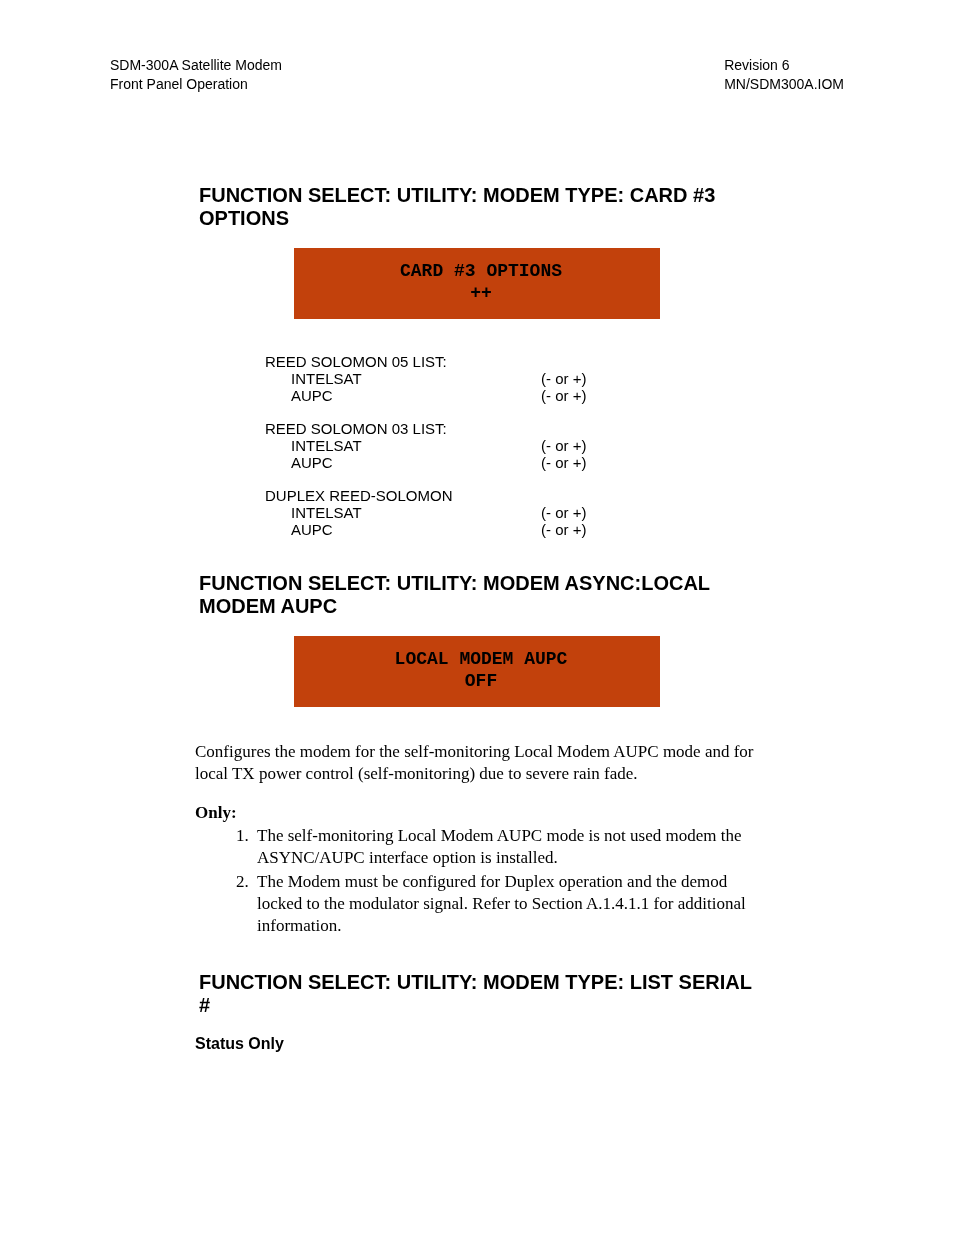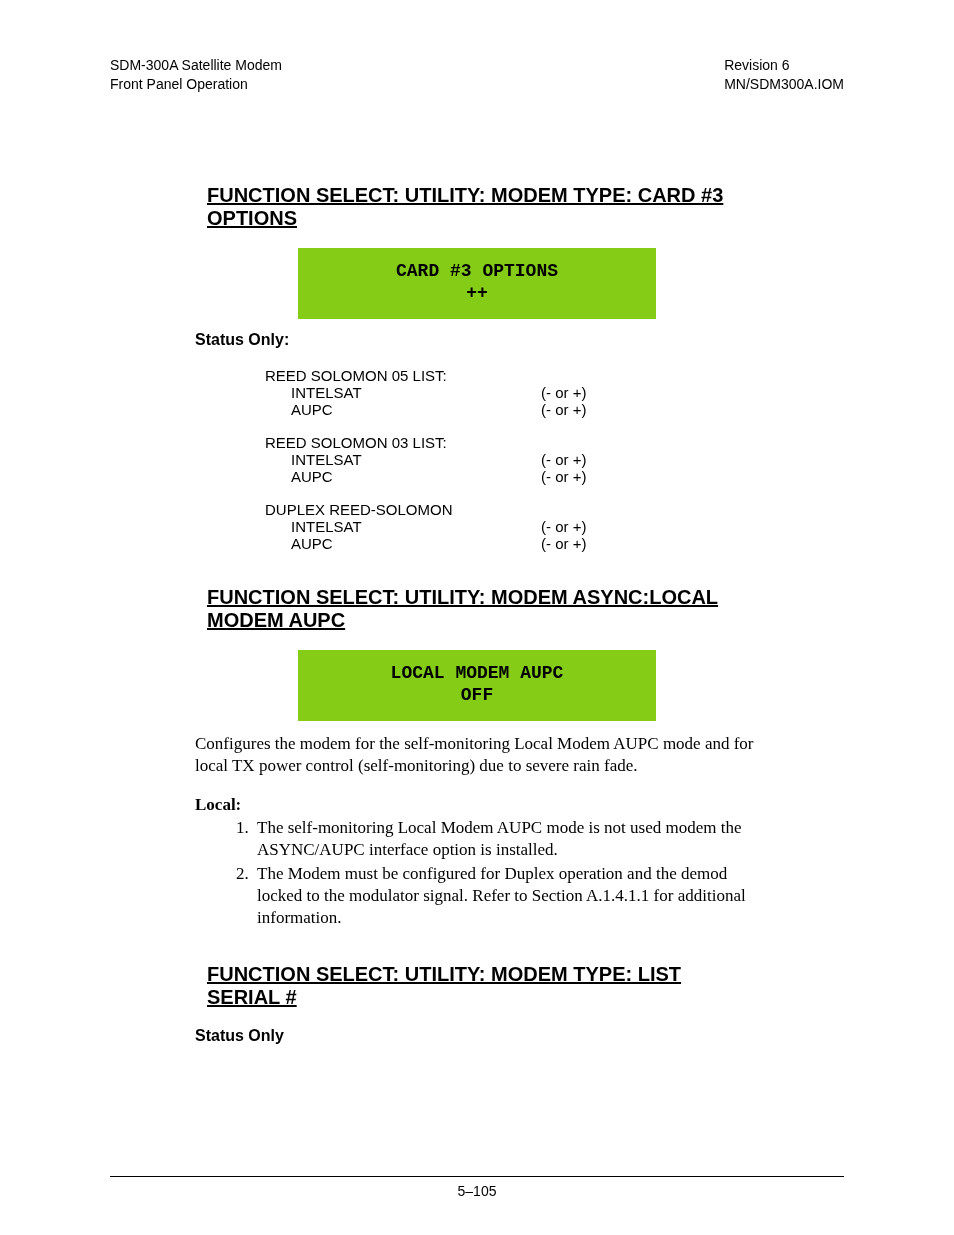--- a/index.html
+++ b/index.html
@@ -27,28 +27,27 @@
   .header .left, .header .right { white-space: pre; }
   .header .right { text-align: left; }
   .content {
     padding: 0 85px 0 85px;
     margin-top: 90px;
   }
   .heading {
     font-family: Arial, Helvetica, sans-serif;
     font-weight: bold;
     font-size: 20px;
-    margin: 0 0 18px 12px;
-    text-decoration: underline;
+    margin: 0 0 18px 4px;
   }
   .lcd {
-    background: #84cc16;
+    background: #c2410c;
     width: 338px;
-    margin: 0 auto 12px auto;
-    padding: 12px 10px 14px 10px;
+    margin: 0 auto 34px auto;
+    padding: 12px 10px 14px 18px;
     font-family: "Courier New", Courier, monospace;
     font-weight: bold;
     font-size: 18px;
     text-align: center;
     line-height: 1.25;
     white-space: pre;
   }
   .subhead {
     font-family: Arial, Helvetica, sans-serif;
     font-weight: bold;
@@ -122,21 +121,20 @@
 <span>Front Panel Operation</span></div>
     <div class="right"><span>Revision 6</span>
 <span>MN/SDM300A.IOM</span></div>
   </div>
 
   <div class="content">
 
     <div class="heading">FUNCTION SELECT: UTILITY: MODEM TYPE: CARD #3 OPTIONS</div>
     <div class="lcd"><span>CARD #3 OPTIONS</span>
 <span>++</span></div>
-    <div class="subhead">Status Only:</div>
 
     <div class="status-list">
       <div class="group">
         <div class="row">
             <span class="label">REED SOLOMON 05 LIST:</span>
           </div>
         <div class="row">
             <span class="label indent">INTELSAT</span>
             <span class="val">(- or +)</span>
           </div>
@@ -170,28 +168,25 @@
             <span class="label indent">AUPC</span>
             <span class="val">(- or +)</span>
           </div>
       </div>
     </div>
 
     <div class="heading section-gap">FUNCTION SELECT: UTILITY: MODEM ASYNC:LOCAL MODEM AUPC</div>
     <div class="lcd"><span>LOCAL MODEM AUPC</span>
 <span>OFF</span></div>
     <p class="body-text">Configures the modem for the self-monitoring Local Modem AUPC mode and for local TX power control (self-monitoring) due to severe rain fade.</p>
-    <div class="notes-label">Local:</div>
+    <div class="notes-label">Only:</div>
     <ol class="notes">
       <li>The self-monitoring Local Modem AUPC mode is not used modem the ASYNC/AUPC interface option is installed.</li>
       <li>The Modem must be configured for Duplex operation and the demod locked to the modulator signal. Refer to Section A.1.4.1.1 for additional information.</li>
     </ol>
 
     <div class="heading section-gap">FUNCTION SELECT: UTILITY: MODEM TYPE: LIST SERIAL #</div>
     <div class="subhead">Status Only</div>
 
   </div>
 
-  <div class="footer">
-    <span>5–105</span>
-  </div>
 
 </div>
 
 </body></html>

